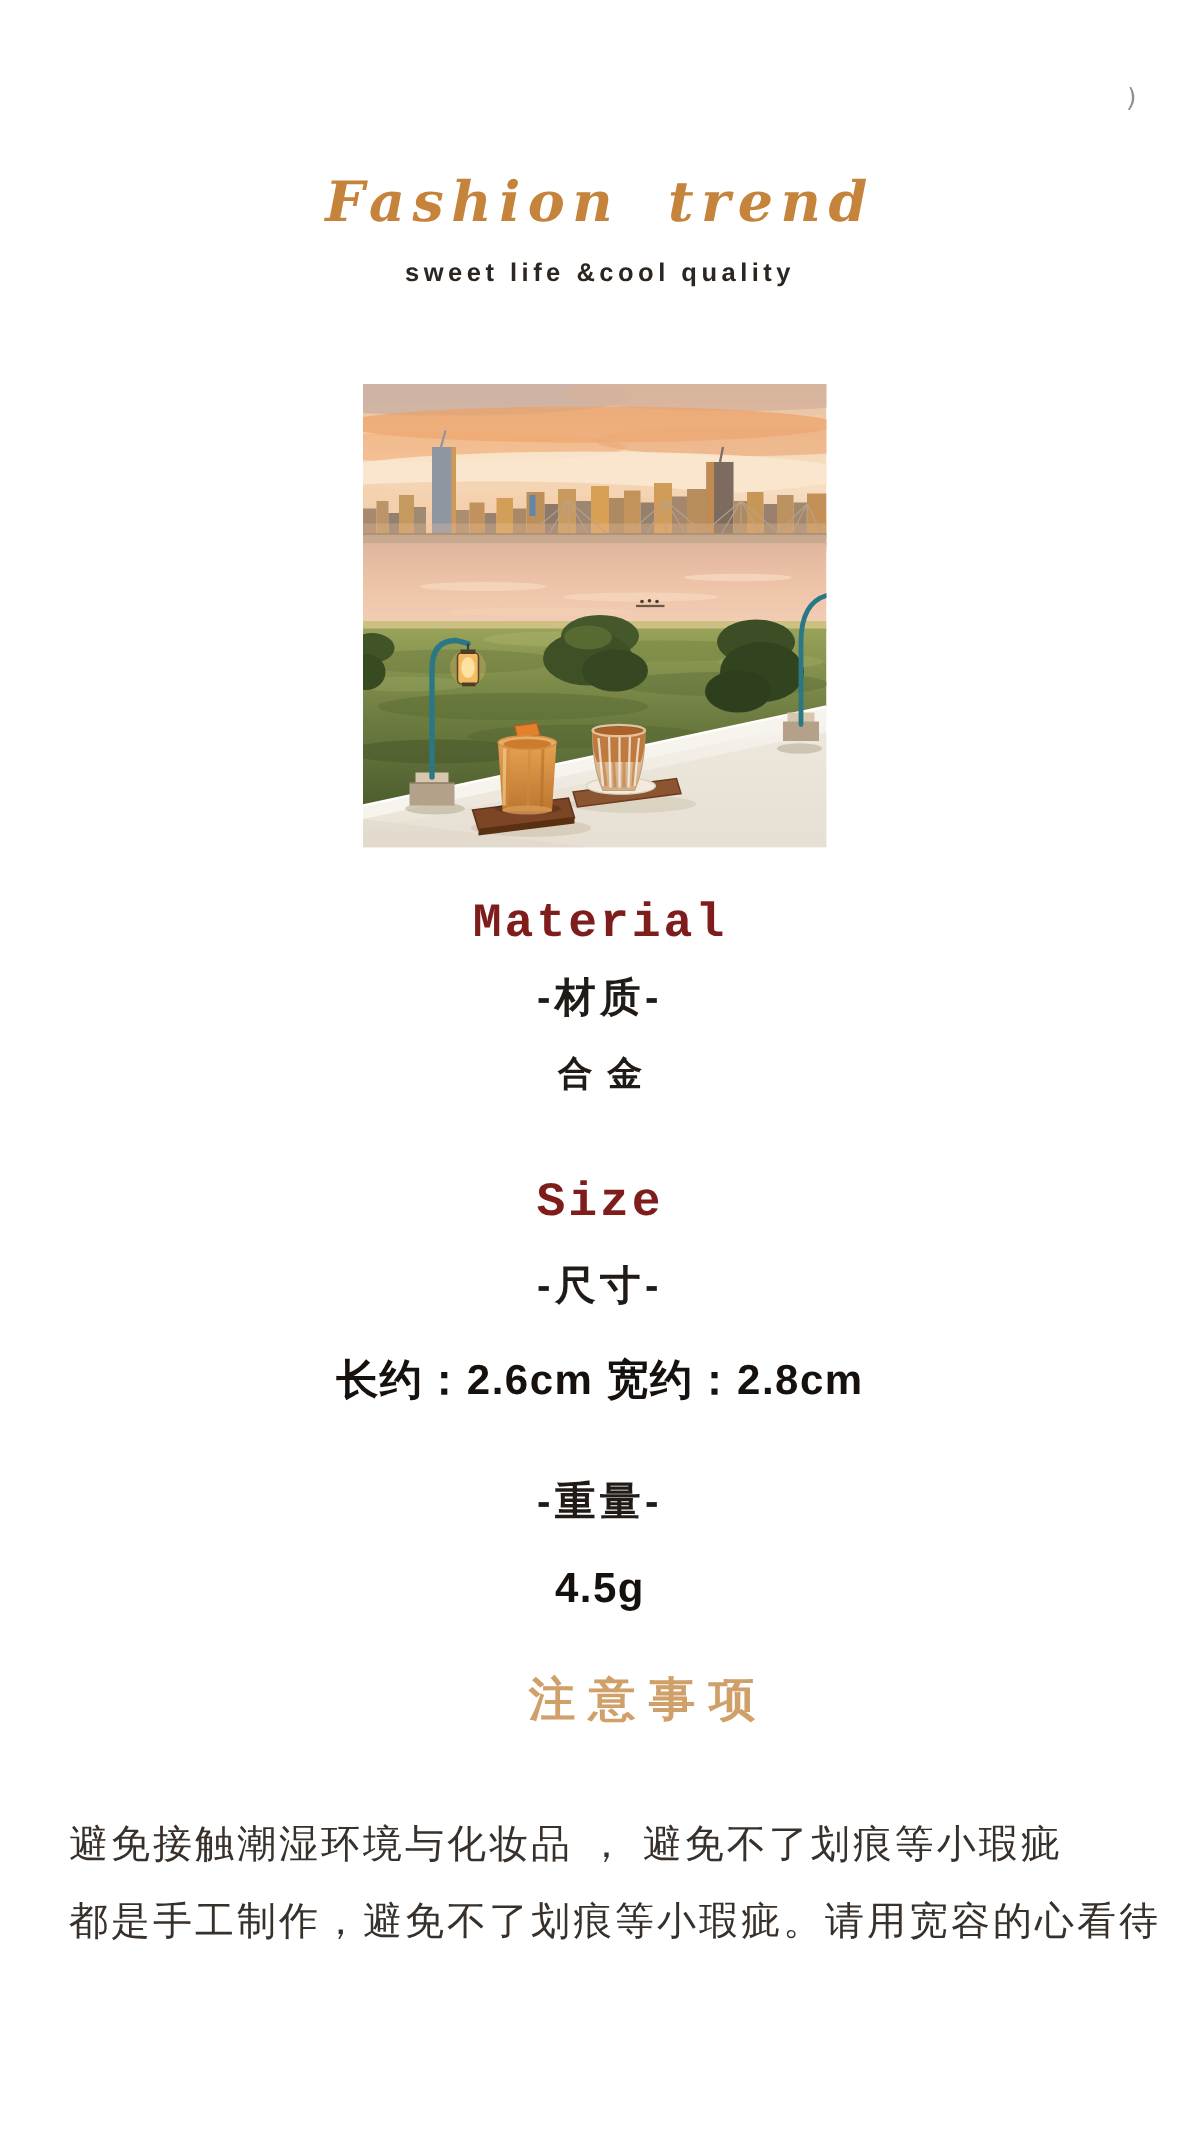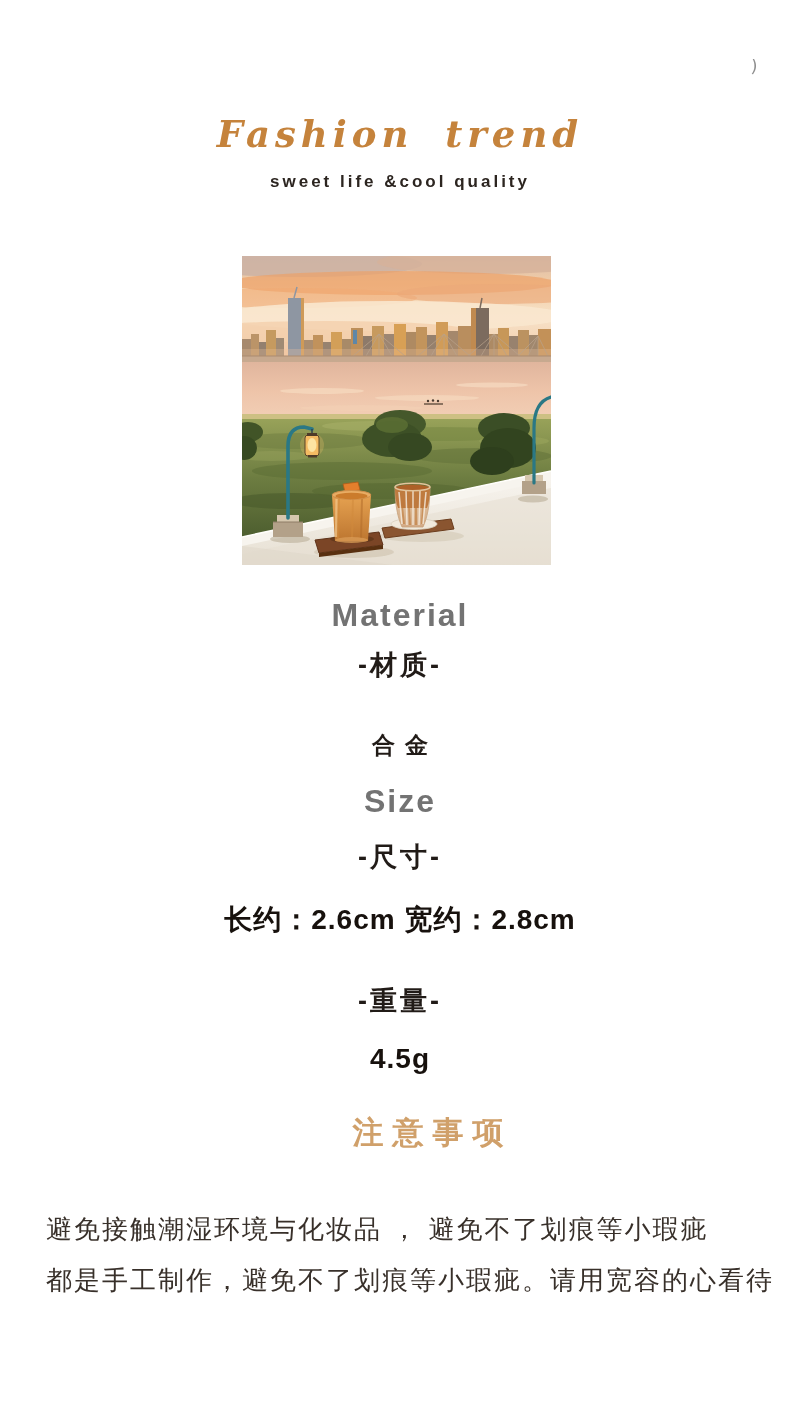--- a/index.html
+++ b/index.html
@@ -14,32 +14,32 @@
   }
   .brand{
     top:112px;font-family:"DejaVu Serif",serif;font-style:italic;font-weight:bold;
     font-size:37px;color:#c5833c;letter-spacing:5px;word-spacing:14px;
   }
   .tagline{
     top:172px;font-size:17px;font-weight:bold;color:#2c2520;letter-spacing:3px;
   }
   .photo{position:absolute;left:242px;top:256px;width:309px;height:309px;}
   .photo svg{display:block;}
-  .h-en{font-size:32px;font-weight:bold;color:#737373;letter-spacing:2px;}
+  .h-en{font-size:32px;font-weight:bold;color:#7f1d1d;letter-spacing:2px;font-family:Liberation Mono, monospace;}
   .h-zh{font-size:27px;font-weight:600;color:#211b17;letter-spacing:3px;}
   .v-zh{font-size:23px;font-weight:600;color:#211b17;letter-spacing:10px;text-indent:10px;}
   .v-big{font-size:28px;font-weight:bold;color:#17110d;letter-spacing:1px;}
   .notes-title{font-size:31px;font-weight:600;color:#d0a06a;letter-spacing:9px;text-indent:9px;padding-left:28px;}
   .para{
     position:absolute;left:46px;width:740px;font-size:26px;color:#38302a;
     letter-spacing:2px;white-space:nowrap;text-align:left;font-weight:500;
   }
   .t-material{top:597px;}
   .t-material-zh{top:647px;}
-  .t-material-v{top:730px;}
+  .t-material-v{top:700px;}
   .t-size{top:783px;}
   .t-size-zh{top:839px;}
   .t-size-v{top:901px;}
   .t-weight-zh{top:983px;}
   .t-weight-v{top:1043px;}
   .t-notes{top:1112px;}
   .t-line1{top:1212px;}
   .t-line2{top:1263px;}
 </style>
 </head>

